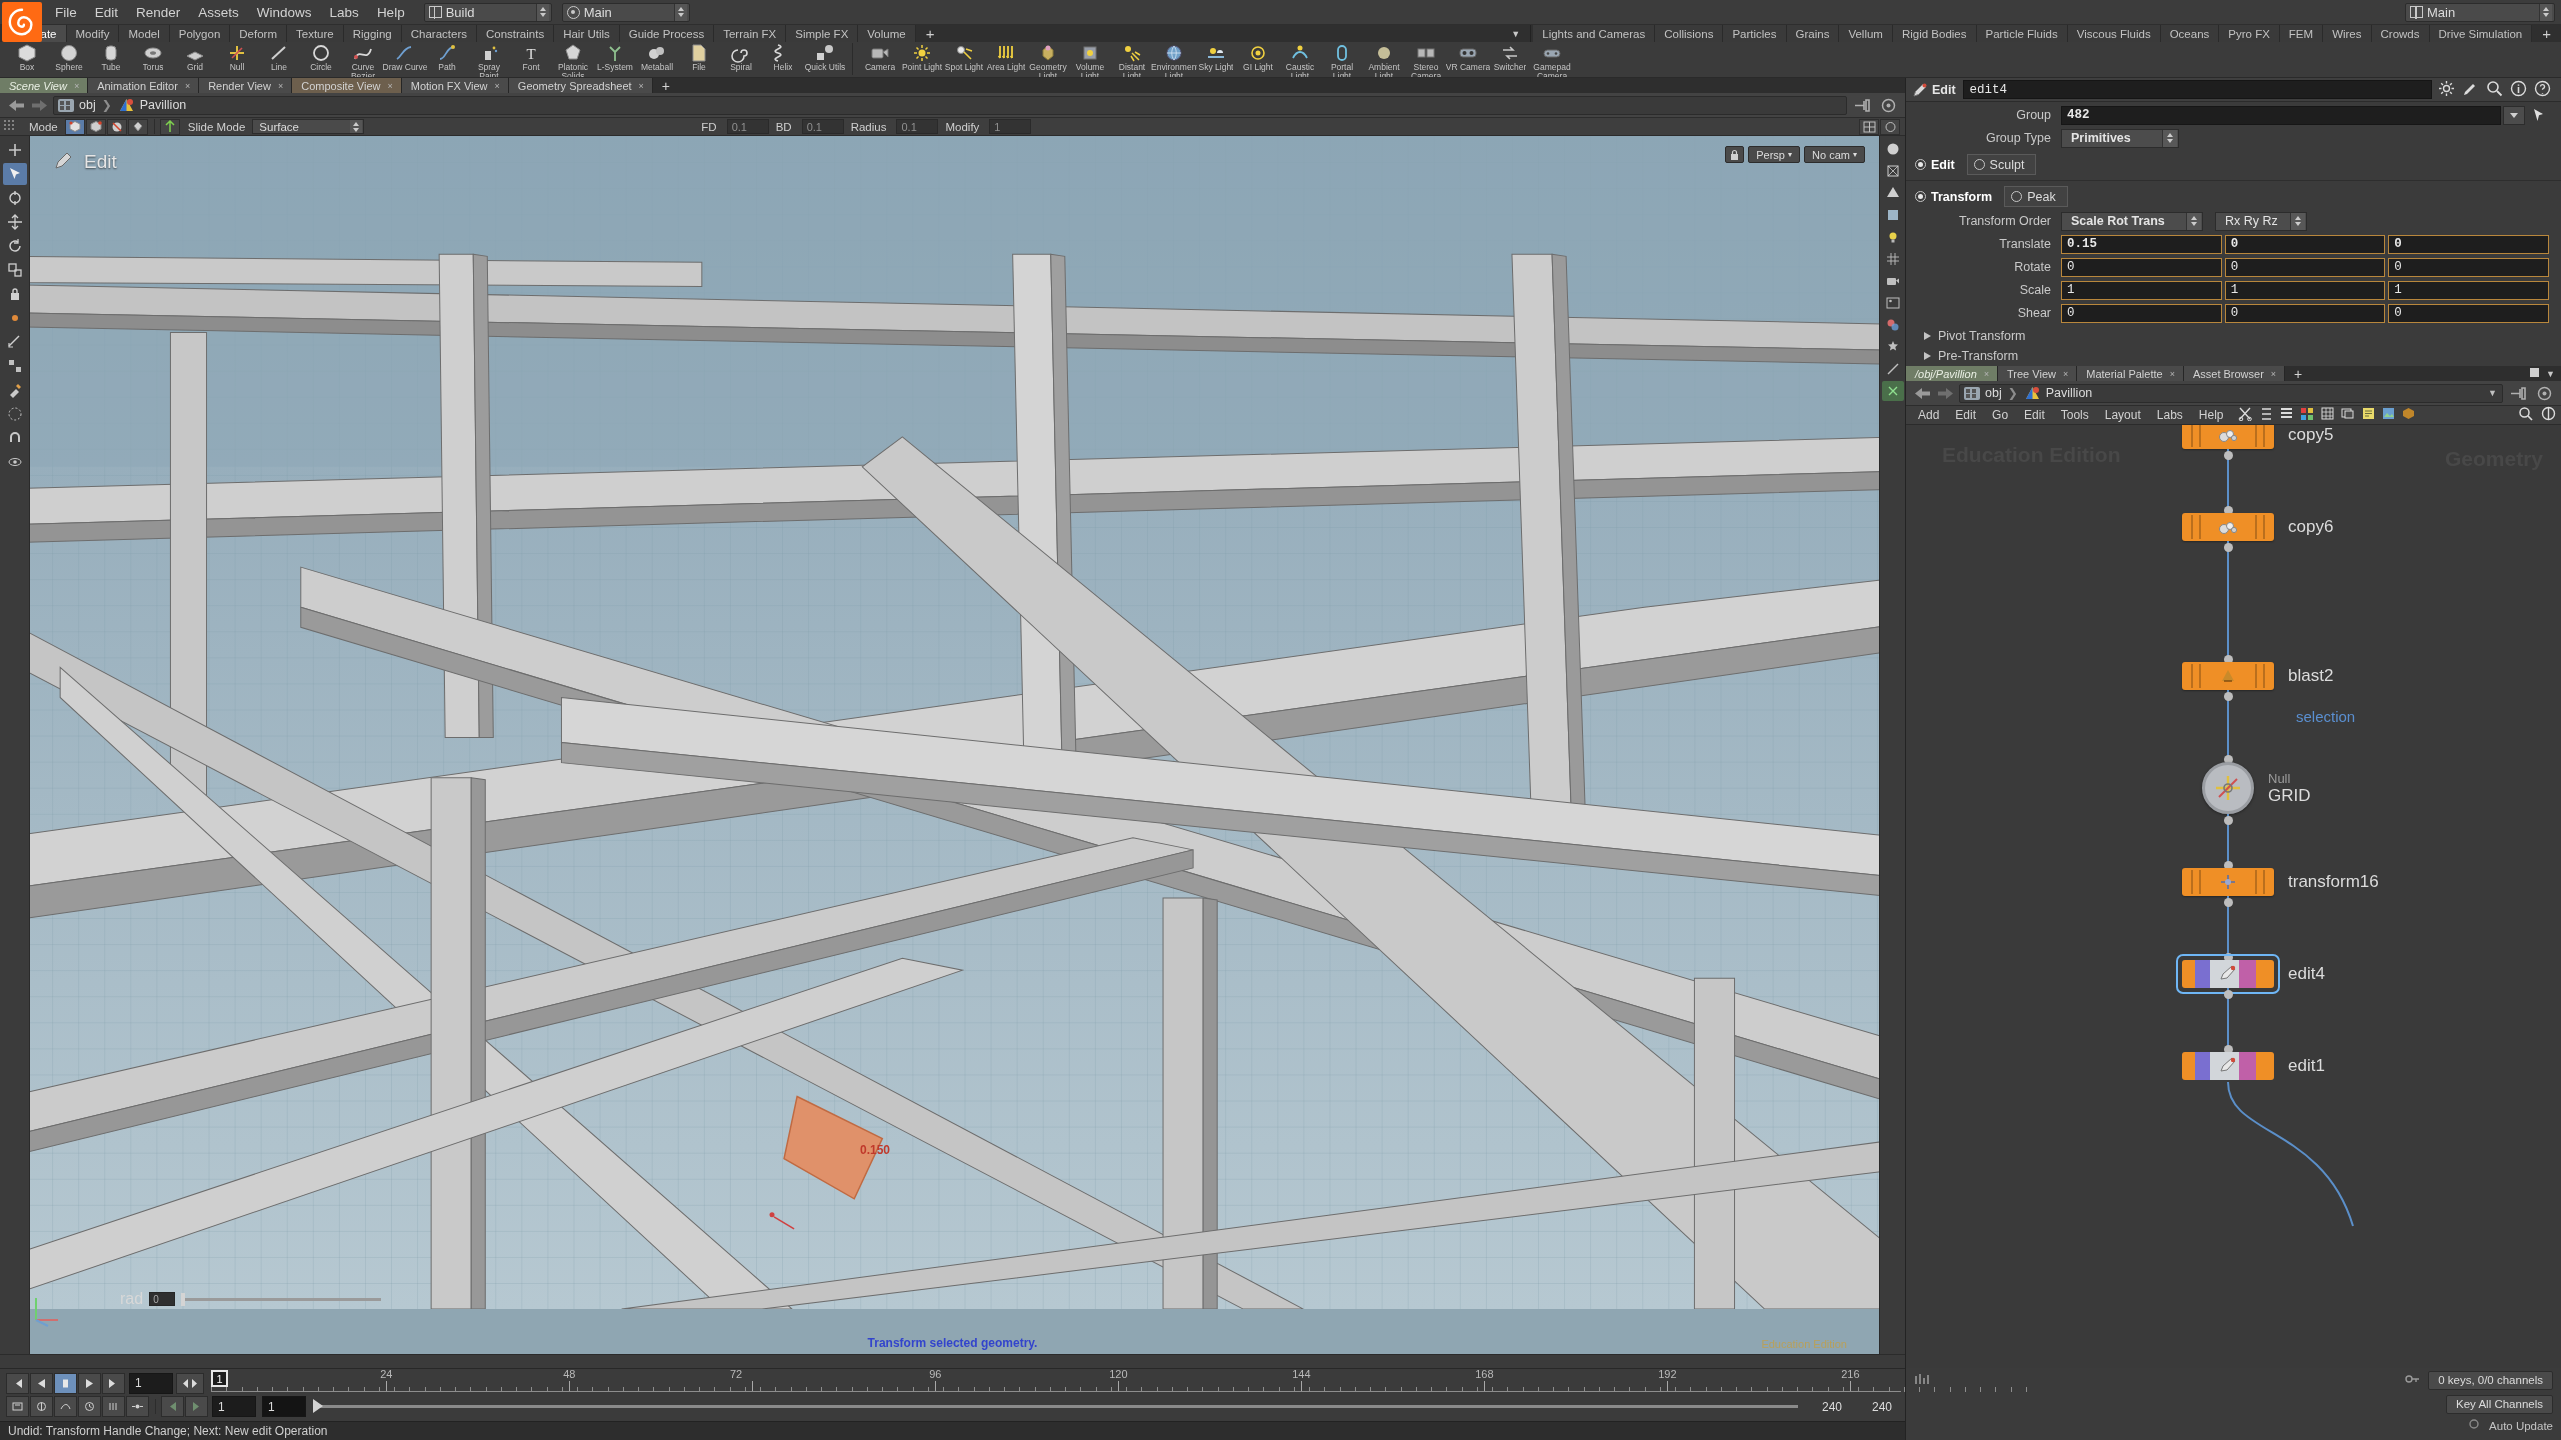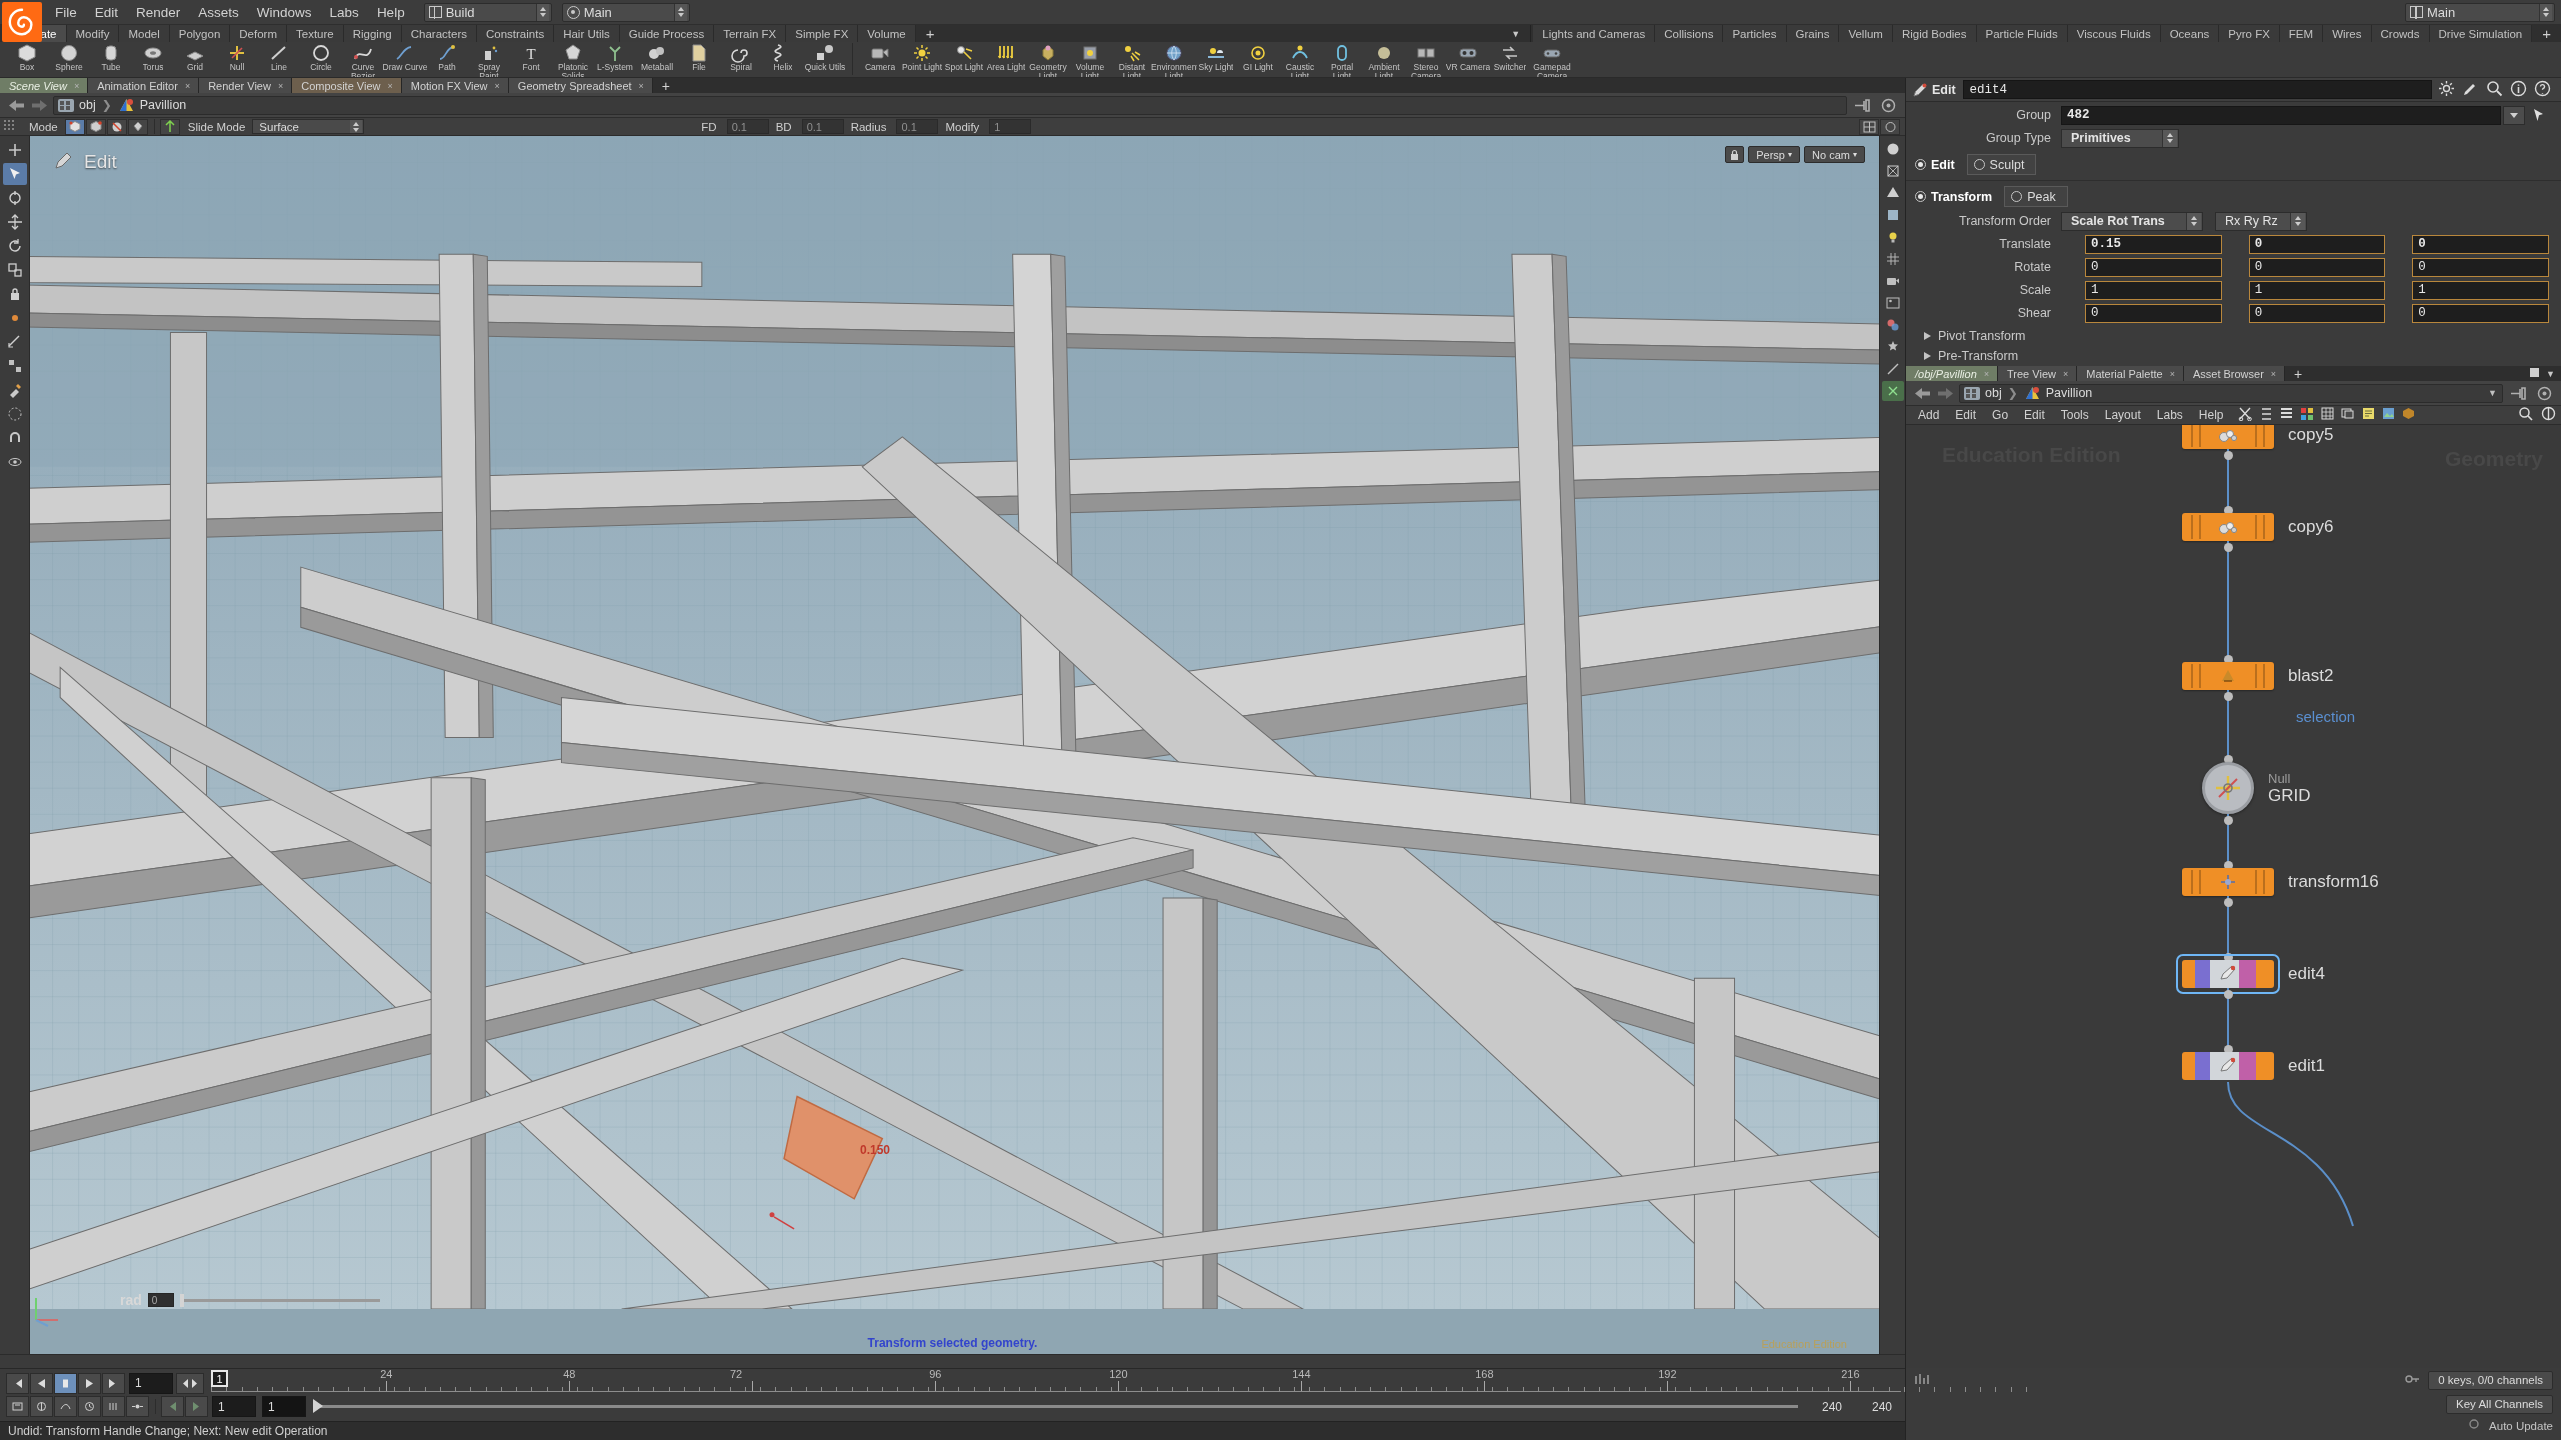--- a/index.html
+++ b/index.html
@@ -140,21 +140,21 @@
   .rtool.act{ background:#4a6f4a; }
   .vp-cam{ position:absolute; right:40px; top:10px; display:flex; gap:4px; align-items:center;}
   .vp-cam .cbtn{ height:17px; background:#4a4a4a; border:1px solid #2c2c2c; font-size:11px; color:#ddd;
      display:flex;align-items:center; padding:0 7px; border-radius:2px;}
   .vp-cam .lockbtn{ width:19px;height:17px;background:#4a4a4a;border:1px solid #2c2c2c;border-radius:2px;
      display:flex;align-items:center;justify-content:center;}
   .vp-status{ position:absolute; bottom:18px; left:0; right:0; text-align:center; font-size:12px;
      color:#3344cc; font-weight:bold;}
   .vp-edu{ position:absolute; bottom:18px; right:58px; font-size:11px; color:#b8a05a;}
   .vp-slider{ position:absolute; left:120px; bottom:60px; display:flex; align-items:center; gap:6px;}
-  .vp-slider .lab{ font-size:14px; color:#d8d8d8;font-weight:bold;}
+  .vp-slider .lab{ font-size:16px; color:#d8d8d8;}
   .vp-slider .fld{ width:26px;height:14px;background:#2f2f2f;border:1px solid #262626;font-size:10px;color:#aaa;
      display:flex;align-items:center;padding-left:3px;}
   .vp-slider .track{ width:200px;height:3px;background:#9a9a9a; position:relative;}
   .vp-slider .track:before{content:"";position:absolute;left:0;top:-5px;width:4px;height:13px;background:#d4d4d4;}
   .vp-axis{ position:absolute; left:28px; bottom:40px; width:40px;height:40px;}
   .vp-ruler{ position:absolute; left:0; right:0; bottom:0; height:14px; background:#3b3b3b;
      border-top:1px solid #2b2b2b; }
 
   
   .param-head{ height:24px; background:#3f3f3f; display:flex; align-items:center; padding:0 4px; flex:0 0 24px;
@@ -170,21 +170,21 @@
   .prow{ display:flex; align-items:center; height:20px; margin-bottom:3px; padding-right:12px;}
   .plabel{ width:155px; text-align:right; padding-right:10px; font-size:12.5px; color:#c9c9c9; flex:0 0 155px;}
   .pfield{
     flex:1 1 auto; height:19px; background:#1e1e1e; border:1px solid #161616; color:#e8e8e8;
     font-family:"Liberation Mono", monospace; font-size:12.5px; display:flex;align-items:center;padding-left:5px;
     font-weight:bold;
   }
   .pfield.gold{ border:1px solid #b9873c; }
   .pfield.plain{ font-weight:normal; }
   .p3{ display:flex; gap:3px; flex:1 1 auto;}
-  .p3 .pfield{ flex:1 1 0; min-width:0;margin-left:24px;}
+  .p3 .pfield{ flex:1 1 0; min-width:0;}
   .pcombo{ height:19px; background:#4c4c4c; border:1px solid #2c2c2c; font-size:12.5px; color:#e4e4e4; font-weight:bold;
     display:flex; align-items:center; padding-left:9px; position:relative; min-width:118px;}
   .pcombo .spin{ position:absolute;right:1px;top:0;bottom:0;width:15px;background:#585858;
     display:flex;flex-direction:column;align-items:center;justify-content:center; border-left:1px solid #333;}
   .dropbtn{ width:22px;height:19px;background:#4c4c4c;border:1px solid #2c2c2c; display:flex;align-items:center;
     justify-content:center; margin-left:2px;}
   .radiorow{ display:flex; align-items:stretch; height:21px; margin:6px 0 0 2px; }
   .radiotab{ display:flex;align-items:center; padding:0 11px 0 6px; font-size:12.5px; color:#dcdcdc; gap:5px;
     border:1px solid transparent;}
   .radiotab.sel{ font-weight:bold; color:#fff;}

